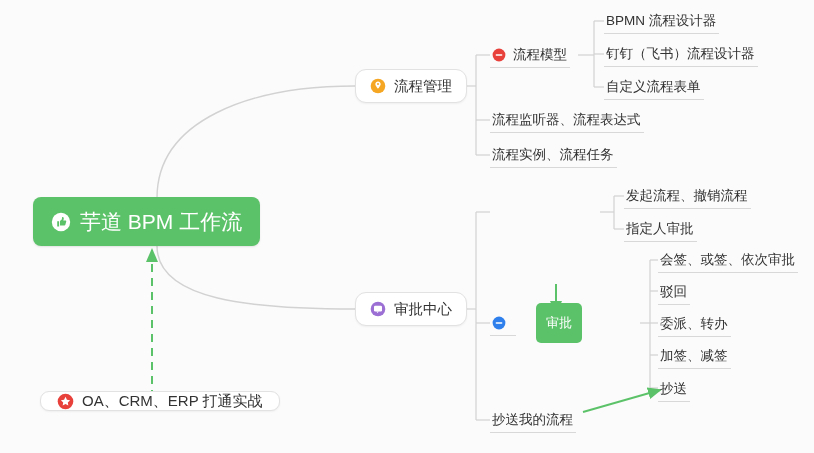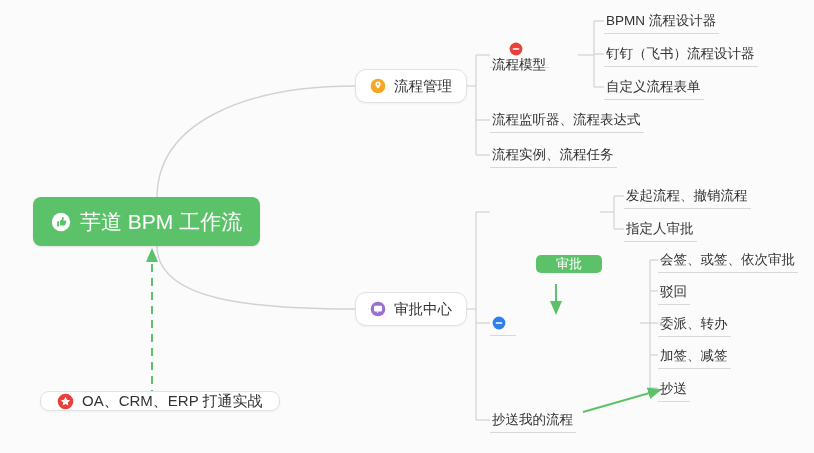--- a/index.html
+++ b/index.html
@@ -79,23 +79,24 @@
     margin-right: 7px;
     display: inline-flex;
     align-items: center;
   }
   
   .tagnode {
     background: #5cc269;
     color: #ffffff;
     border-radius: 5px;
     font-size: 13px;
-    height: 18px;
-    padding: 0 20px;
+    height: 40px;
+    padding: 0 10px;
     justify-content: center;
+    margin-top: 48px;
   }
   
   .notecard {
     background: #ffffff;
     border: 1px solid #e2e2e2;
     border-radius: 9px;
     font-size: 15px;
     color: #333333;
     height: 20px;
     padding: 0 16px;
@@ -180,21 +181,21 @@
     <span class="ic">
       <svg width="16" height="16" viewBox="0 0 16 16">
         <circle cx="8" cy="8" r="7.3" fill="#f5a623"></circle>
         <path d="M8 3.4c-1.5 0-2.7 1.2-2.7 2.7 0 2 2.7 4.7 2.7 4.7s2.7-2.7 2.7-4.7c0-1.5-1.2-2.7-2.7-2.7z" fill="#ffffff"></path>
         <circle cx="8" cy="6.1" r="1" fill="#f5a623"></circle>
       </svg>
     </span>
     <span>流程管理</span>
   </div>
 
-  <div class="node leaf withicon" style="left:490px; top:42px;flex-direction:column;">
+  <div class="node leaf withicon" style="left:490px; top:42px;">
     <span class="ic">
       <svg width="14" height="14" viewBox="0 0 14 14">
         <circle cx="7" cy="7" r="6.4" fill="#e8413c"></circle>
         <rect x="3.6" y="6.2" width="6.8" height="1.6" rx="0.8" fill="#ffffff"></rect>
       </svg>
     </span>
     <span>流程模型</span>
   </div>
 
   <div class="node leaf" style="left:604px; top:8px;">

